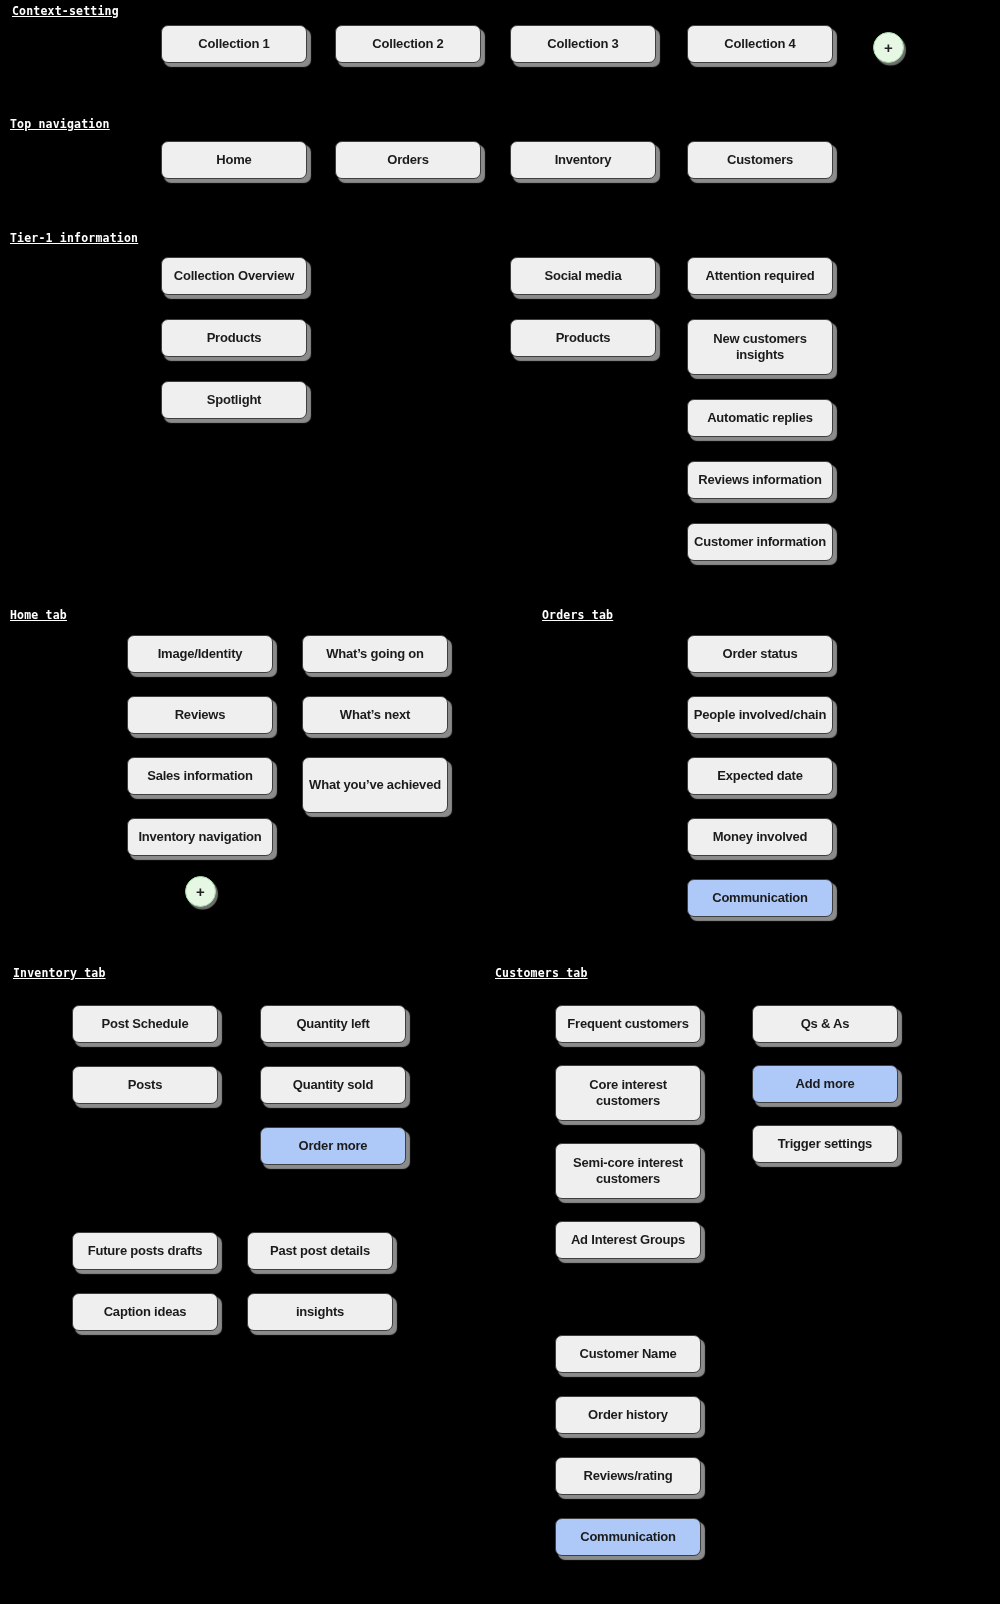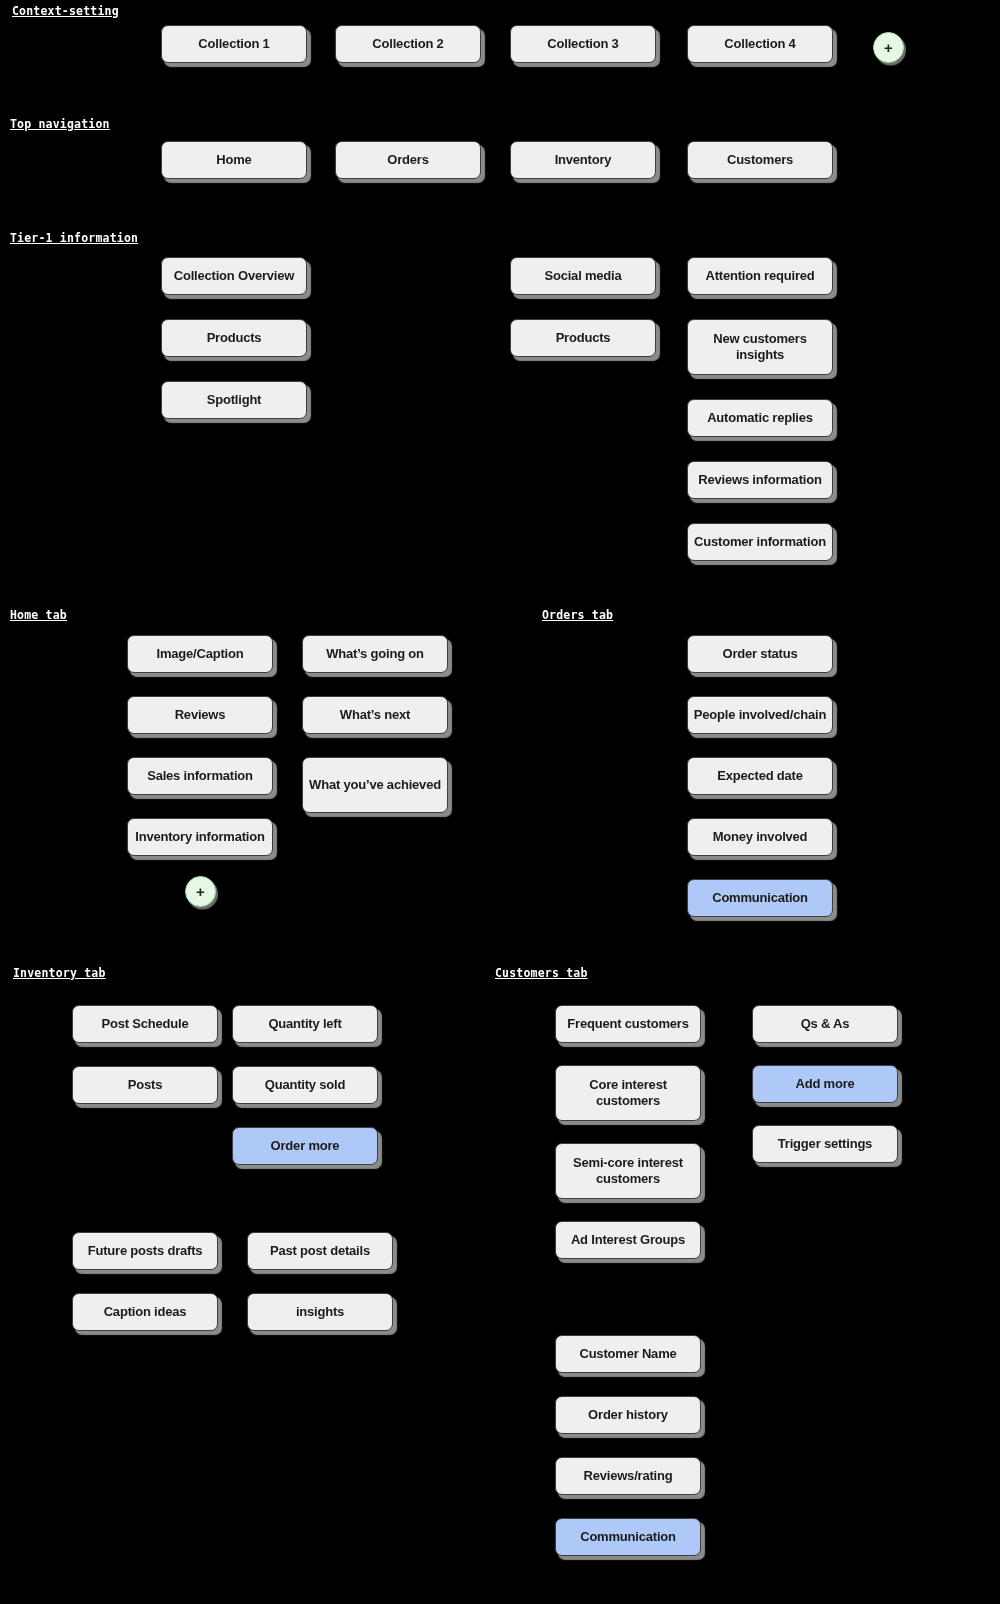--- a/index.html
+++ b/index.html
@@ -30,21 +30,21 @@
   #nav-col3{left:510px;top:141px;} #nav-col4{left:687px;top:141px;}
   #t1-label{left:10px;top:231px;}
   #t1-col1{left:161px;top:257px;} #t1-col2{left:335px;top:257px;}
   #t1-col3{left:510px;top:257px;} #t1-col4{left:687px;top:257px;}
   #home-label{left:10px;top:608px;}
   #home-col1{left:127px;top:635px;} #home-col2{left:302px;top:635px;}
   #home-add{left:185px;top:876px;}
   #orders-label{left:542px;top:608px;}
   #orders-col{left:687px;top:635px;}
   #inv-label{left:13px;top:966px;}
-  #inv-col1a{left:72px;top:1005px;} #inv-col2a{left:232px;top:1005px;}
+  #inv-col1a{left:72px;top:1005px;} #inv-col2a{left:260px;top:1005px;}
   #inv-col1b{left:72px;top:1232px;} #inv-col2b{left:247px;top:1232px;}
   #cust-label{left:495px;top:966px;}
   #cust-col1a{left:555px;top:1005px;} #cust-col1b{left:555px;top:1335px;justify-content:center;}
   #cust-col2{left:752px;top:1005px;}
 </style>
 </head>
 <body>
 
 <div id="canvas">
 
@@ -92,24 +92,24 @@
   <div class="col" id="t1-col4">
     <div class="btn">Attention required</div>
     <div class="btn tall">New customers insights</div>
     <div class="btn">Automatic replies</div>
     <div class="btn">Reviews information</div>
     <div class="btn">Customer information</div>
   </div>
 
   <div class="sec-label" id="home-label">Home tab</div>
   <div class="col gap23" id="home-col1">
-    <div class="btn">Image/Caption</div>
+    <div class="btn">Image/Identity</div>
     <div class="btn">Reviews</div>
     <div class="btn">Sales information</div>
-    <div class="btn">Inventory information</div>
+    <div class="btn">Inventory navigation</div>
   </div>
   <div class="col gap23" id="home-col2">
     <div class="btn">What’s going on</div>
     <div class="btn">What’s next</div>
     <div class="btn tall">What you’ve achieved</div>
   </div>
   <div class="plus" id="home-add">
     <span>+</span>
   </div>
 

